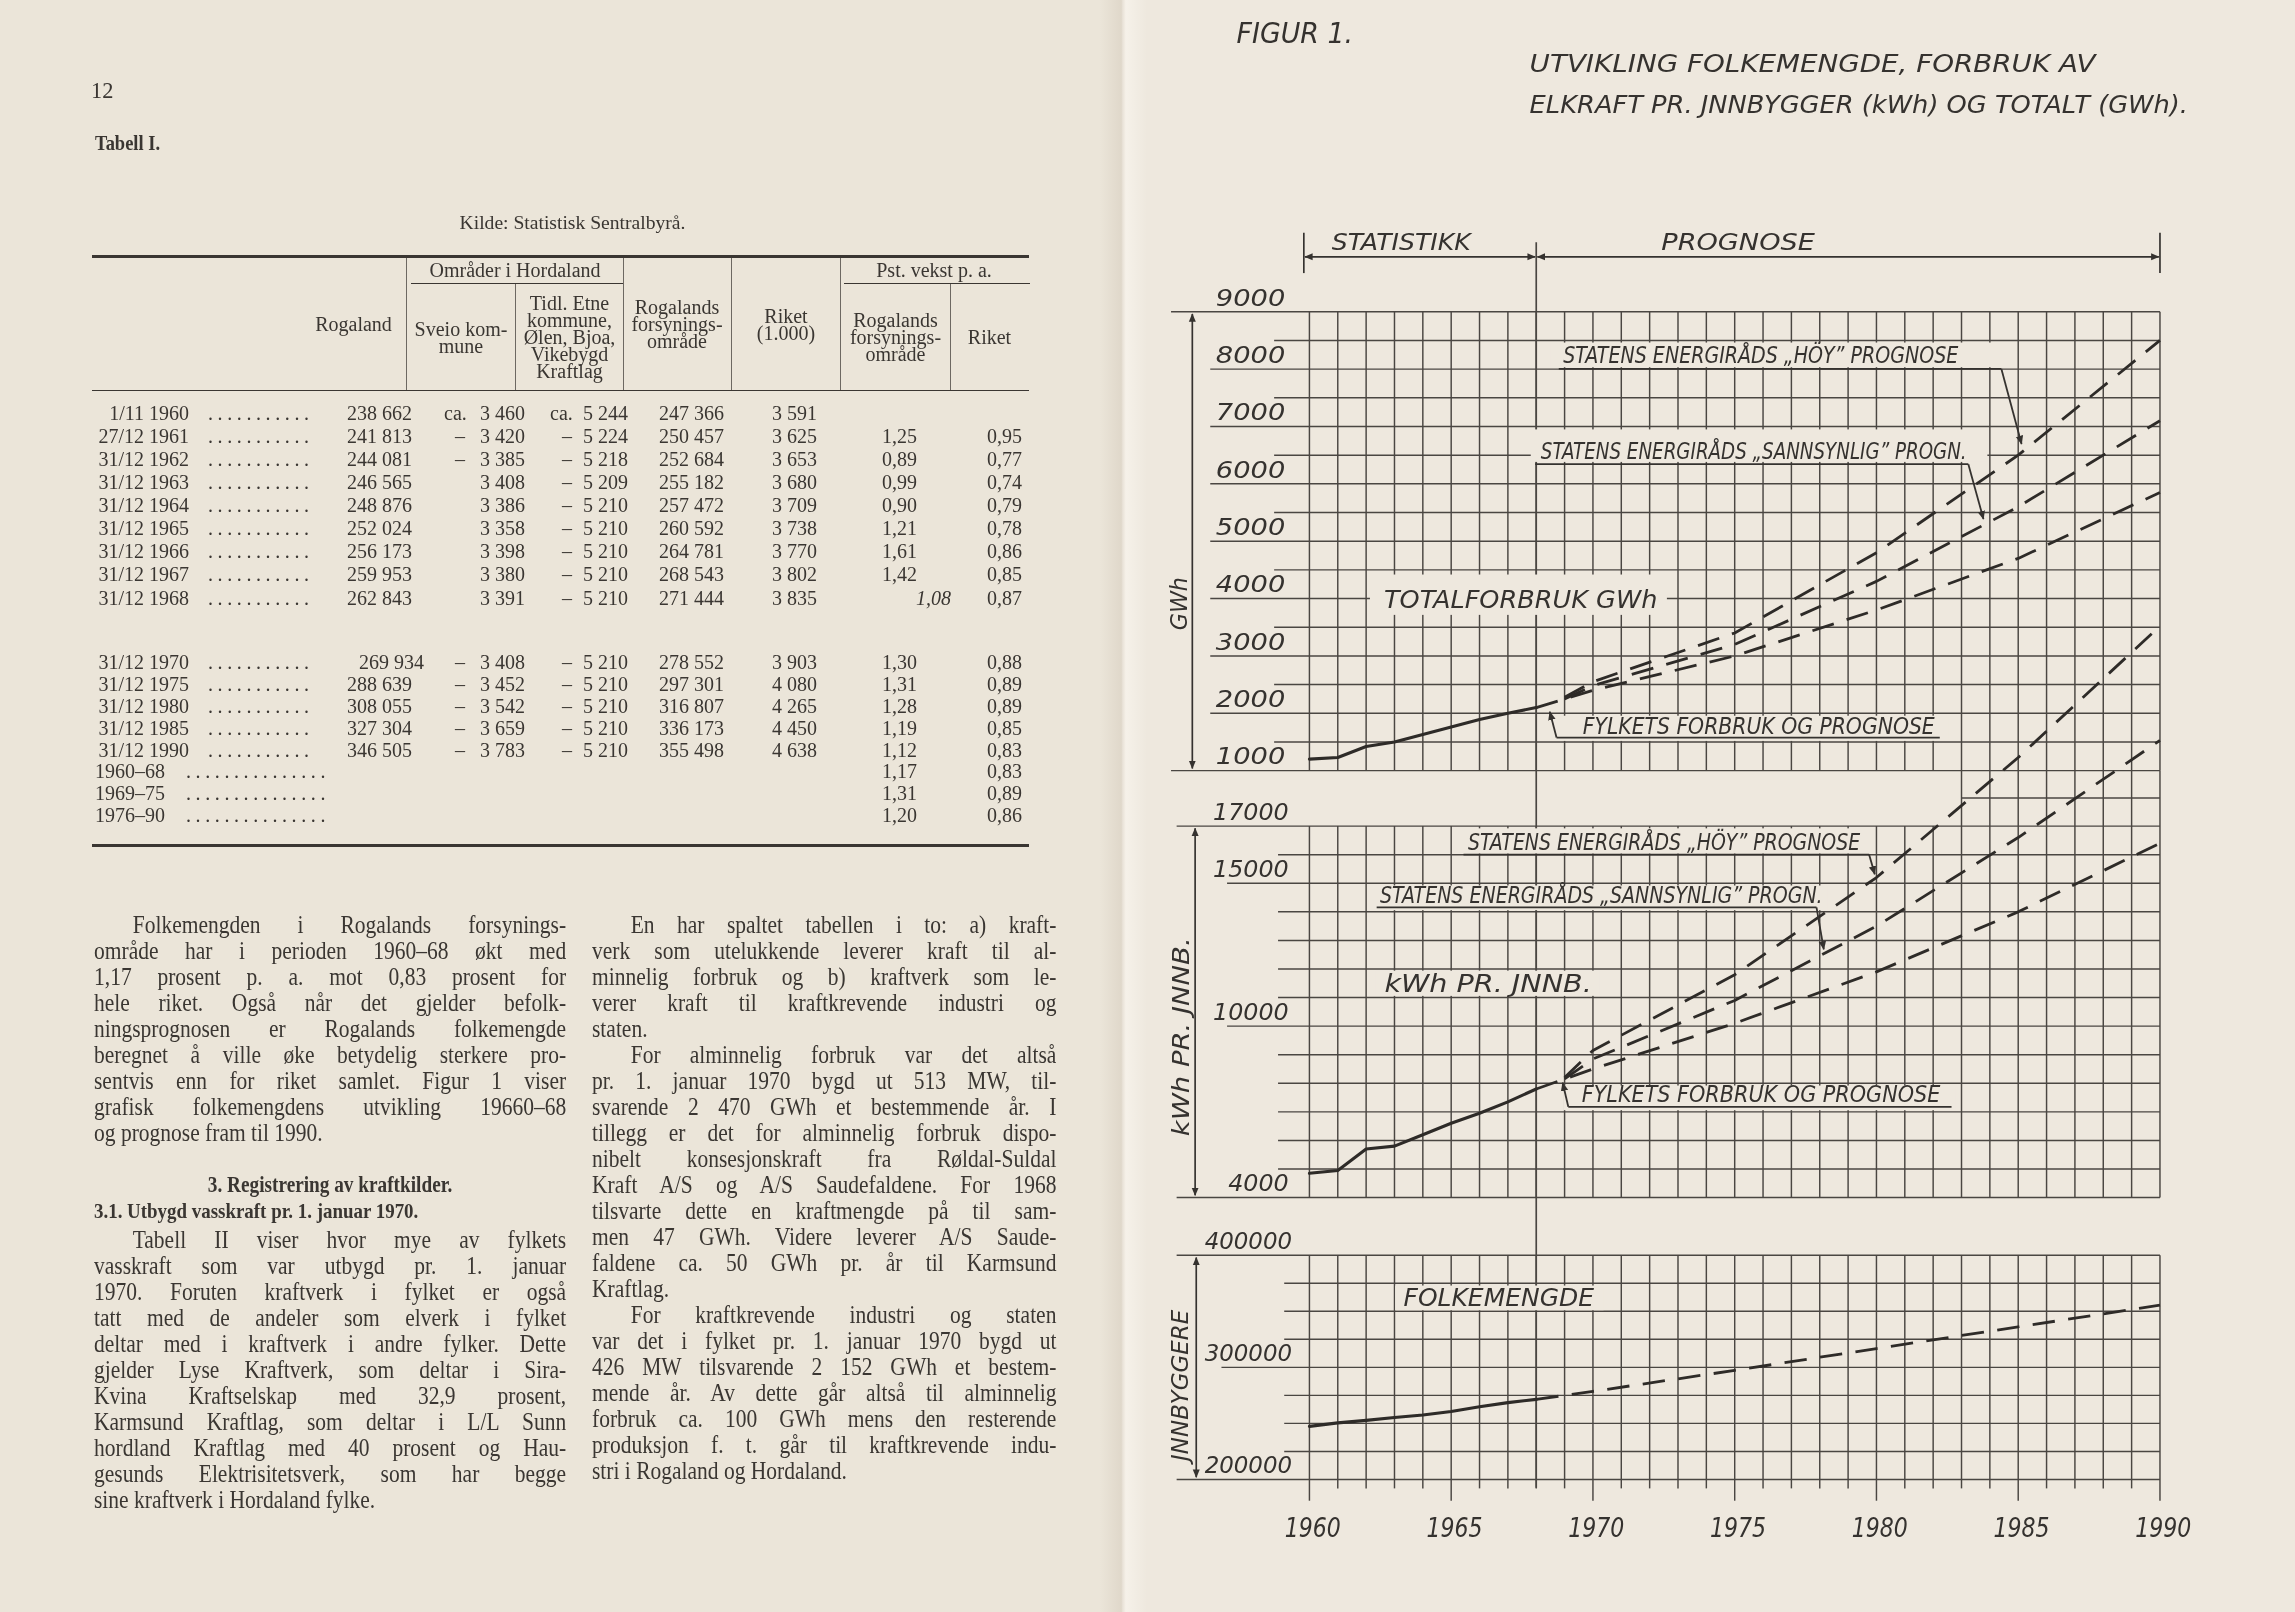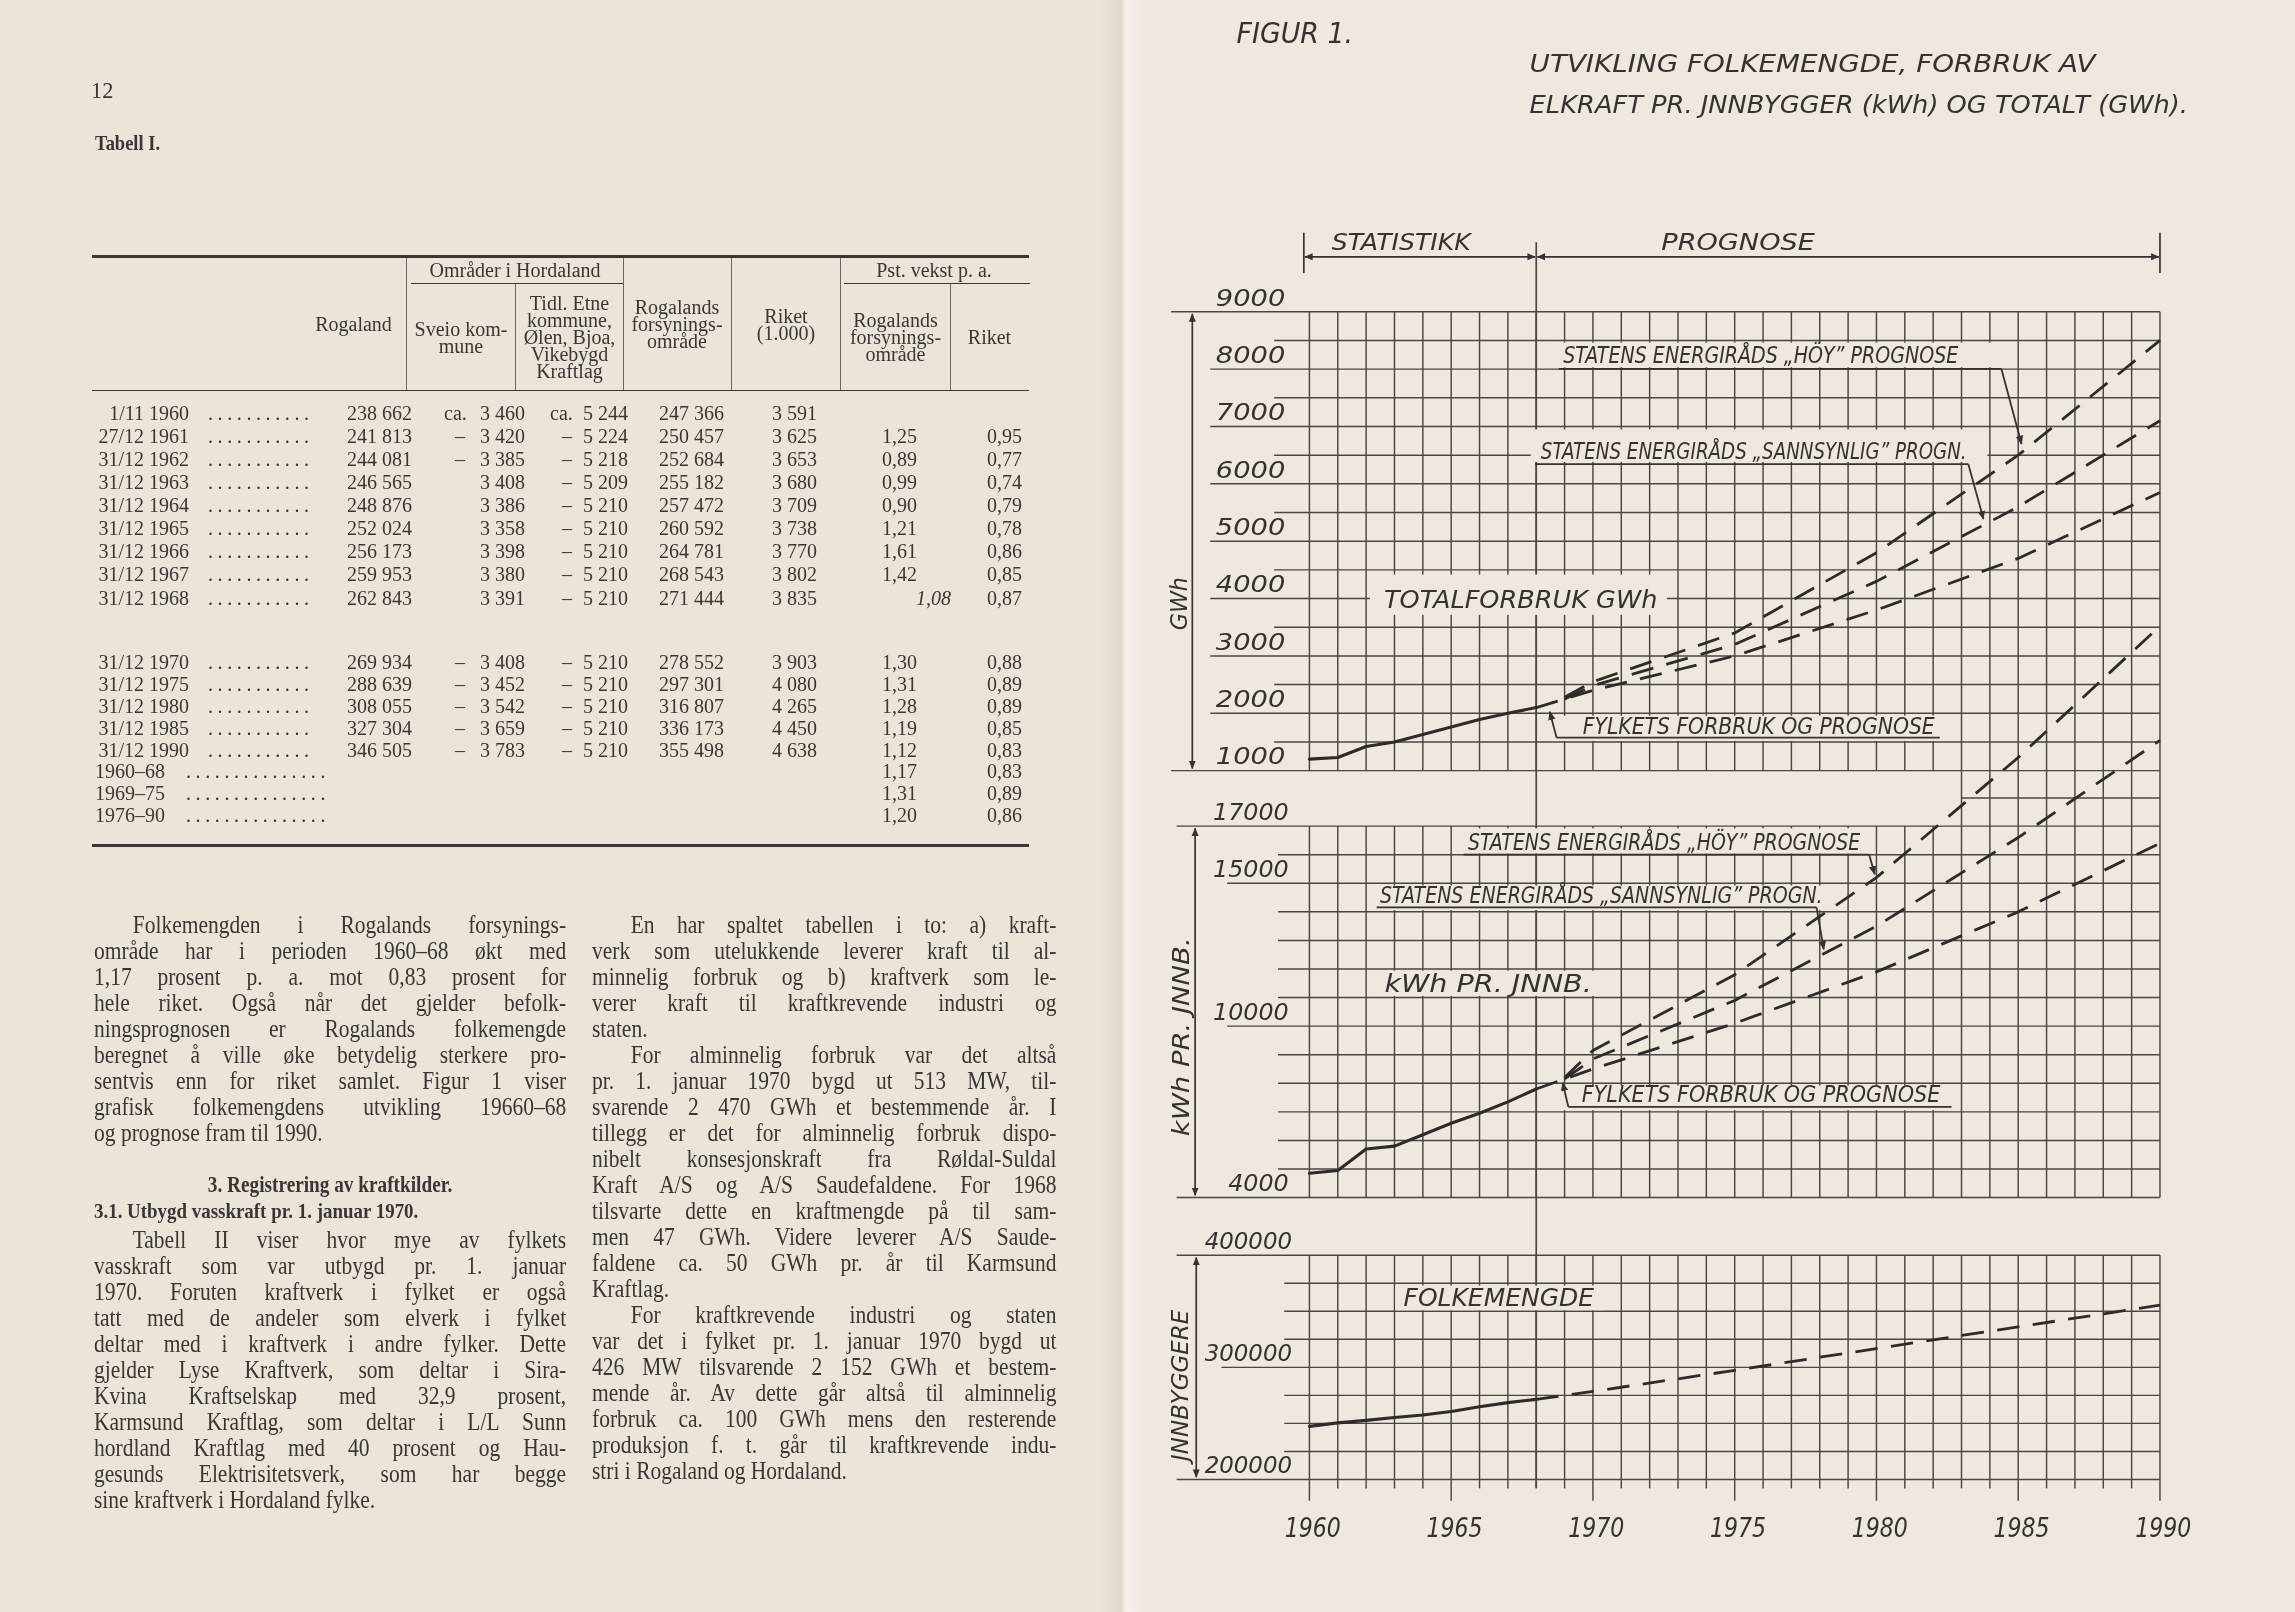--- a/index.html
+++ b/index.html
@@ -44,20 +44,21 @@
 .ah{fill:#35322f;}
 </style>
 </head>
 <body>
 
 <div id="spread">
 
   <div id="page-left" class="page">
     <div class="a page-number">12</div>
     <div class="a table-label">Tabell I.</div>
+    <div class="a table-source">Kilde: Statistisk Sentralbyrå.</div>
 
     <div>
       <div class="rule" style="left:92px;top:255px;width:937px;height:3.4px;"></div>
       <div class="rule" style="left:411px;top:283px;width:212px;height:1.1px;"></div>
       <div class="rule" style="left:844px;top:283px;width:186px;height:1.1px;"></div>
       <div class="rule" style="left:92px;top:390px;width:937px;height:1.4px;"></div>
       <div class="rule" style="left:92px;top:844px;width:937px;height:3.4px;"></div>
 
       <div class="vsep" style="left:406px;top:258px;height:132px;"></div>
       <div class="vsep" style="left:515px;top:284px;height:106px;"></div>
@@ -192,21 +193,21 @@
             <span class="r" style="left: 572px; width: 56px;">5 210</span>
             <span class="r" style="left: 646px; width: 78px;">271 444</span>
             <span class="r" style="left: 761px; width: 56px;">3 835</span>
             <span class="r" style="left: 895px; width: 56px; font-style: italic;">1,08</span>
             <span class="r" style="left: 966px; width: 56px;">0,87</span>
             <span class="" style="left: 562px;">–</span>
           </div>
           <div class="trow" style="top: 651px;">
             <span class="r" style="left: 88px; width: 101px;">31/12 1970</span>
             <span class="leader" style="left: 208px;">...........</span>
-            <span class="r" style="left: 328px; width: 84px;">269 934</span>
+            <span class="r" style="left: 340px; width: 84px;">269 934</span>
             <span class="r" style="left: 469px; width: 56px;">3 408</span>
             <span class="r" style="left: 572px; width: 56px;">5 210</span>
             <span class="r" style="left: 646px; width: 78px;">278 552</span>
             <span class="r" style="left: 761px; width: 56px;">3 903</span>
             <span class="r" style="left: 861px; width: 56px;">1,30</span>
             <span class="r" style="left: 966px; width: 56px;">0,88</span>
             <span class="" style="left: 455px;">–</span>
             <span class="" style="left: 562px;">–</span>
           </div>
           <div class="trow" style="top: 673px;">

